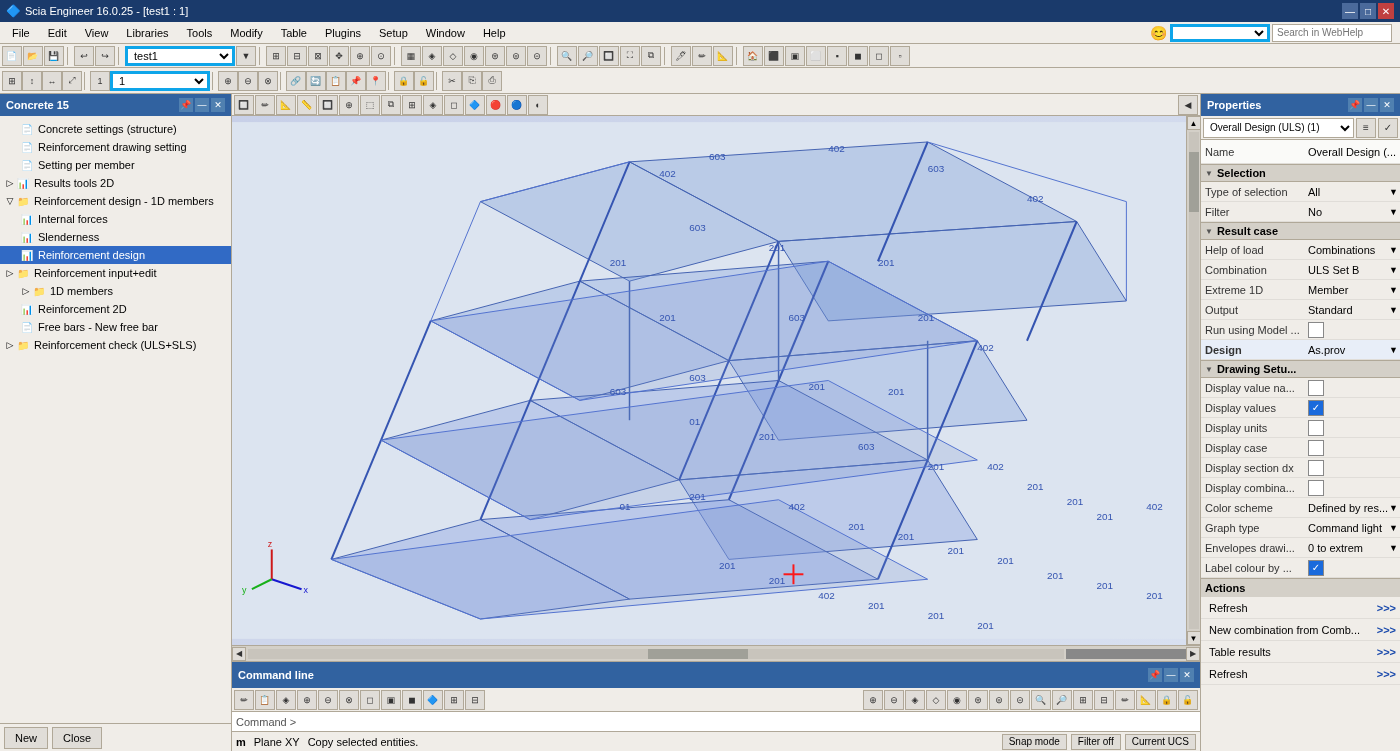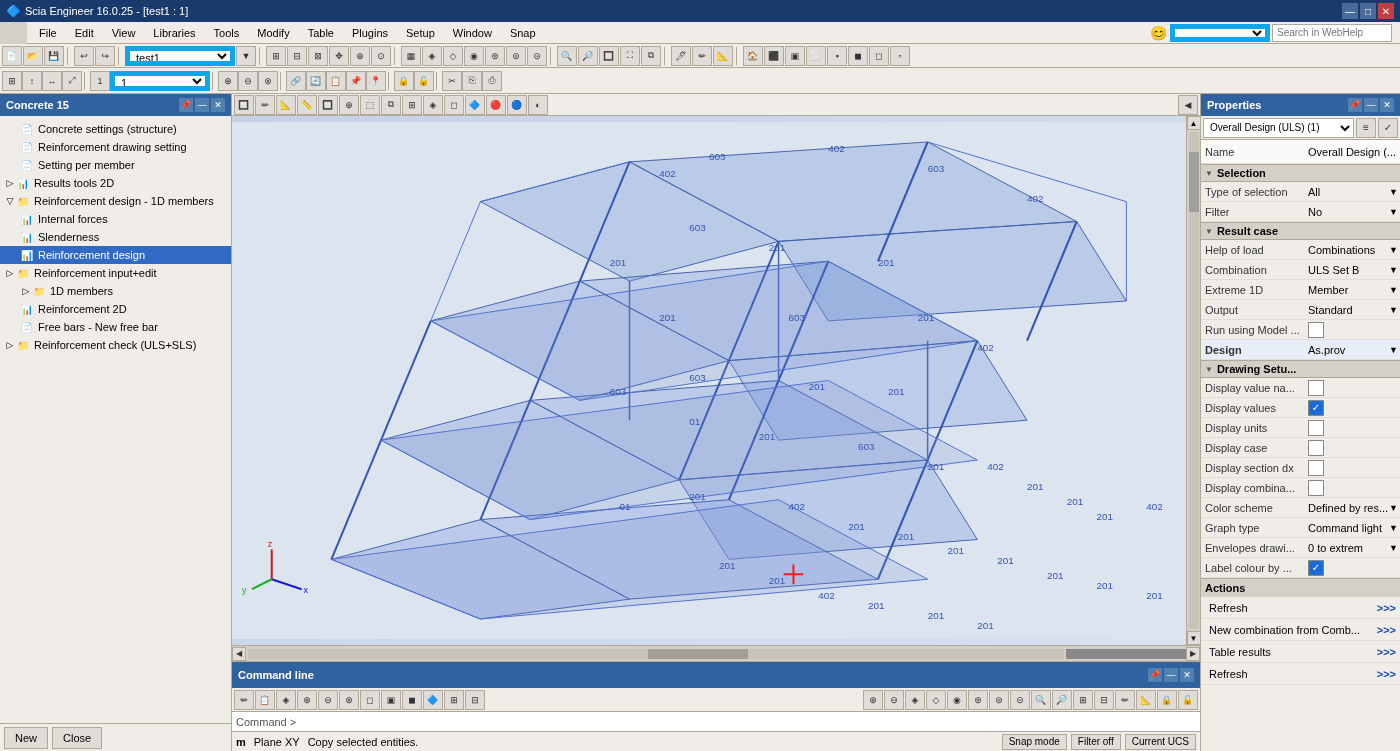--- a/index.html
+++ b/index.html
@@ -31,21 +31,20 @@
 
     
     .menu-bar {
       background: #f0ede8;
       height: 22px;
       display: flex;
       align-items: center;
       padding: 0 4px;
       border-bottom: 1px solid #b0a898;
       gap: 2px;
-      margin-left: 27px;
     }
     .menu-item {
       padding: 2px 8px;
       cursor: pointer;
       font-size: 11px;
       color: #000;
     }
 
     
     .toolbar-row {
@@ -63,21 +62,21 @@
       border: 1px solid #b0a898;
       cursor: pointer;
       display: flex; align-items: center; justify-content: center;
       font-size: 9px;
       color: #333;
     }
     .toolbar-sep { width: 4px; height: 18px; border-left: 1px solid #b0a898; margin: 0 2px; }
     .toolbar-dropdown {
       height: 20px;
       background: white;
-      border: 5px solid #0ea5e9;
+      border: 3px solid #0ea5e9;
       font-size: 11px;
       padding: 0 2px;
       min-width: 100px;
     }
 
     
     .toolbar-row2 {
       background: #f0ede8;
       height: 26px;
       display: flex;
@@ -486,21 +485,21 @@
   <span class="menu-item">File</span>
   <span class="menu-item">Edit</span>
   <span class="menu-item">View</span>
   <span class="menu-item">Libraries</span>
   <span class="menu-item">Tools</span>
   <span class="menu-item">Modify</span>
   <span class="menu-item">Table</span>
   <span class="menu-item">Plugins</span>
   <span class="menu-item">Setup</span>
   <span class="menu-item">Window</span>
-  <span class="menu-item">Snap</span>
+  <span class="menu-item">Help</span>
   <div style="flex:1; position:relative;">
     <div style="position:absolute;right:4px;top:50%;transform:translateY(-50%);display:flex;align-items:center;gap:2px;">
       <span style="font-size:14px;">😊</span>
       <select class="toolbar-dropdown" style="width:20px;height:18px;"></select>
       <input type="text" class="webhelp-input" placeholder="Search in WebHelp" style="">
     </div>
   </div>
 </div>
 
 <div class="toolbar-row">

